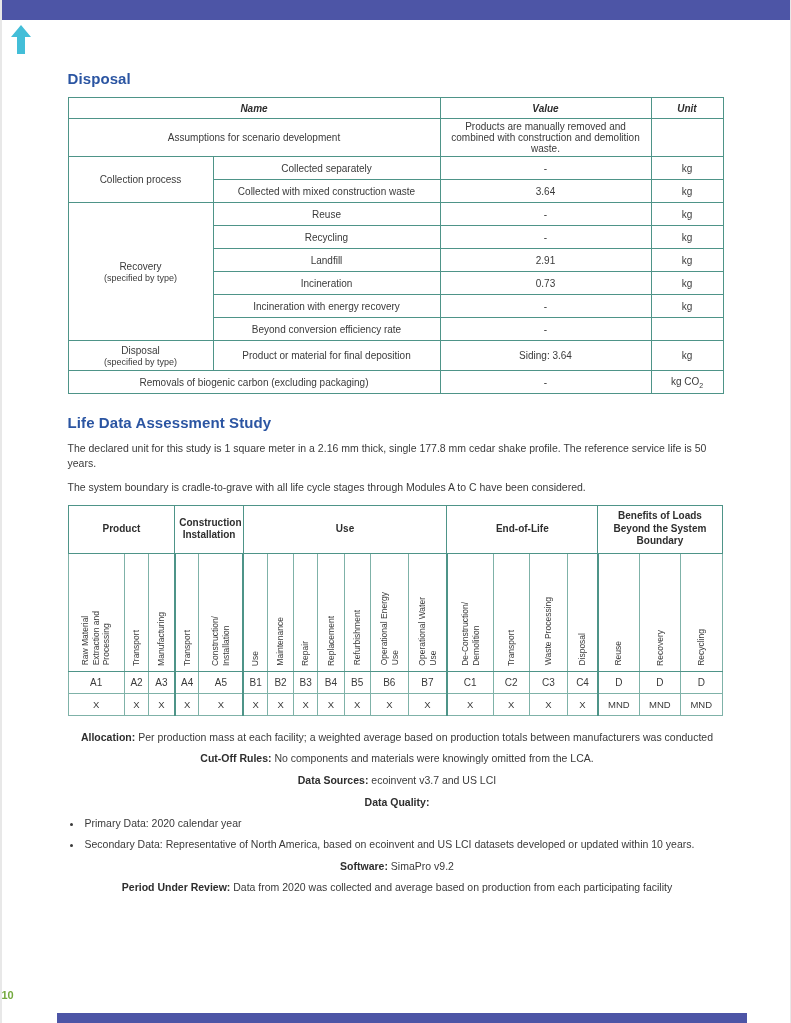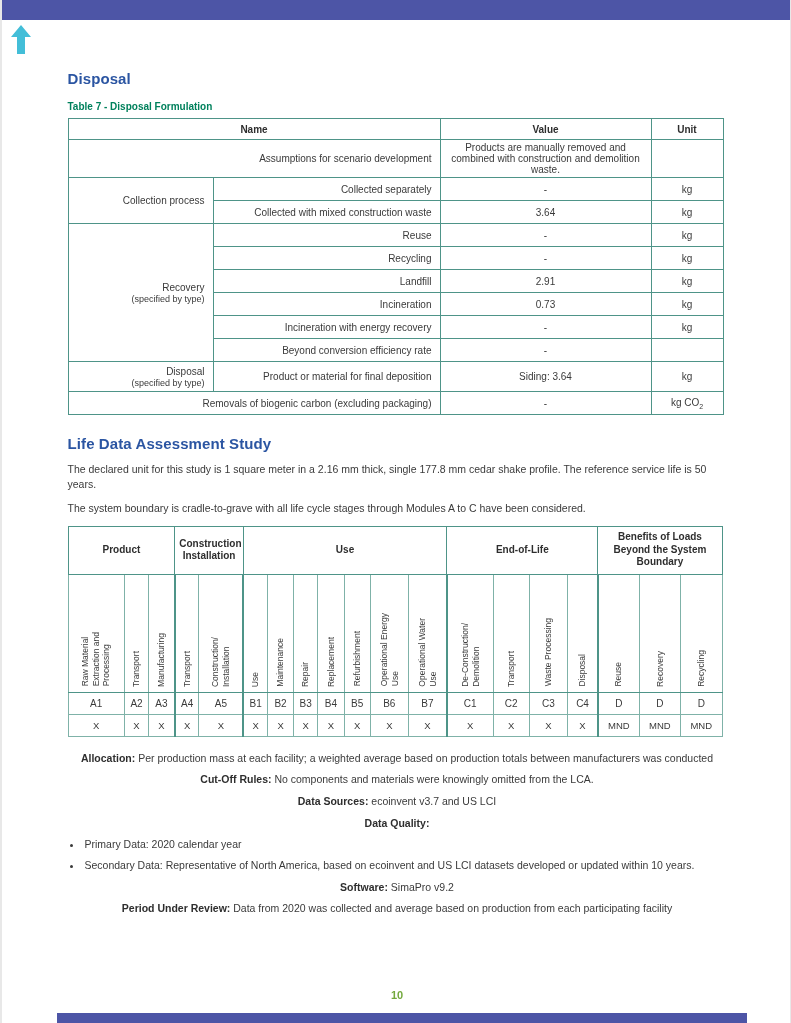--- a/index.html
+++ b/index.html
@@ -14,22 +14,22 @@
   .back-arrow { position:absolute; left:8px; top:25px; width:22px; height:29px; cursor:pointer; }
   .content { position:absolute; left:66px; top:62px; width:659px; }
 
   h1.section { font-size:15px; font-weight:bold; color:#2b55a2; margin:8px 0 10px 0; letter-spacing:0.1px; }
   .caption { font-size:10px; font-weight:bold; color:#00815c; margin:14px 0 6px 0; }
   p.body { font-size:10.5px; line-height:1.45; margin:0 0 9px 0; color:#3a3a3a; }
 
   
   table.t7 { border-collapse:collapse; width:655px; table-layout:fixed; }
   .t7 th, .t7 td { border:1px solid #4e9488; font-size:10px; padding:2px 8px; color:#3a3a3a; }
-  .t7 th { font-weight:bold; color:#2e2e2e; text-align:center; height:21px; }
-  .t7 td.name { text-align:right; }
+  .t7 th { font-weight:bold; color:#2e2e2e; text-align:center; height:21px;font-style:italic; }
+  .t7 td.name { text-align:center; }
   .t7 td.val, .t7 td.unit { text-align:center; }
   .t7 tr.std td { height:23px; }
   .t7 .sub { font-size:9px; display:block; margin-top:1px; }
   .t7 sub { font-size:7px; }
 
   
   table.t8 { border-collapse:collapse; width:655px; table-layout:fixed; margin-top:2px; }
   .t8 th, .t8 td { border:1px solid #7fb2a8; font-size:10px; color:#3a3a3a; padding:2px; text-align:center; }
   .t8 tr.groups th { border:1px solid #4e9488; font-weight:bold; color:#2e2e2e; height:48px; font-size:10px; line-height:1.25; padding:2px 4px; }
   .t8 .gb { border-left:2px solid #4e9488 !important; }
@@ -43,39 +43,38 @@
   .t8 tr.codes td { height:22px; border-top:1px solid #4e9488; }
   .t8 tr.status td { height:22px; border-top:1px solid #4e9488; font-size:9.5px; }
 
   
   .notes { margin-top:14px; }
   .notes p { font-size:10.5px; line-height:1.4; margin:0 0 7px 0;text-align:center; }
   .notes b { color:#2e2e2e; }
   ul.dq { margin:0 0 7px 0; padding-left:15px; }
   ul.dq li { font-size:10.5px; line-height:1.4; margin:0 0 6px 0; padding-left:2px; }
 
-  .page-number { position:absolute; bottom:22px; left:0; width:791px; text-align:center;
+  .page-number { position:absolute; bottom:22px; left:0; width:791px; 
     font-size:11px; font-weight:bold; color:#74a93e; }
 </style>
 </head>
 <body>
 
 <div class="page">
   <div class="topbar"></div>
 
   <div class="back-arrow">
     <svg width="22" height="29" viewBox="0 0 22 29">
       <path d="M11 0 L21 12 L15 12 L15 29 L7 29 L7 12 L1 12 Z" fill="#43bed8"></path>
     </svg>
   </div>
 
   <div class="content">
 
     <h1 class="section">Disposal</h1>
-    <div class="caption">Table 7 - Disposal Formulation</div>
 
     <table class="t7">
       <colgroup>
           <col style="width:145px">
           <col style="width:227px">
           <col style="width:211px">
           <col style="width:72px">
         </colgroup>
       <tbody>
           <tr>

